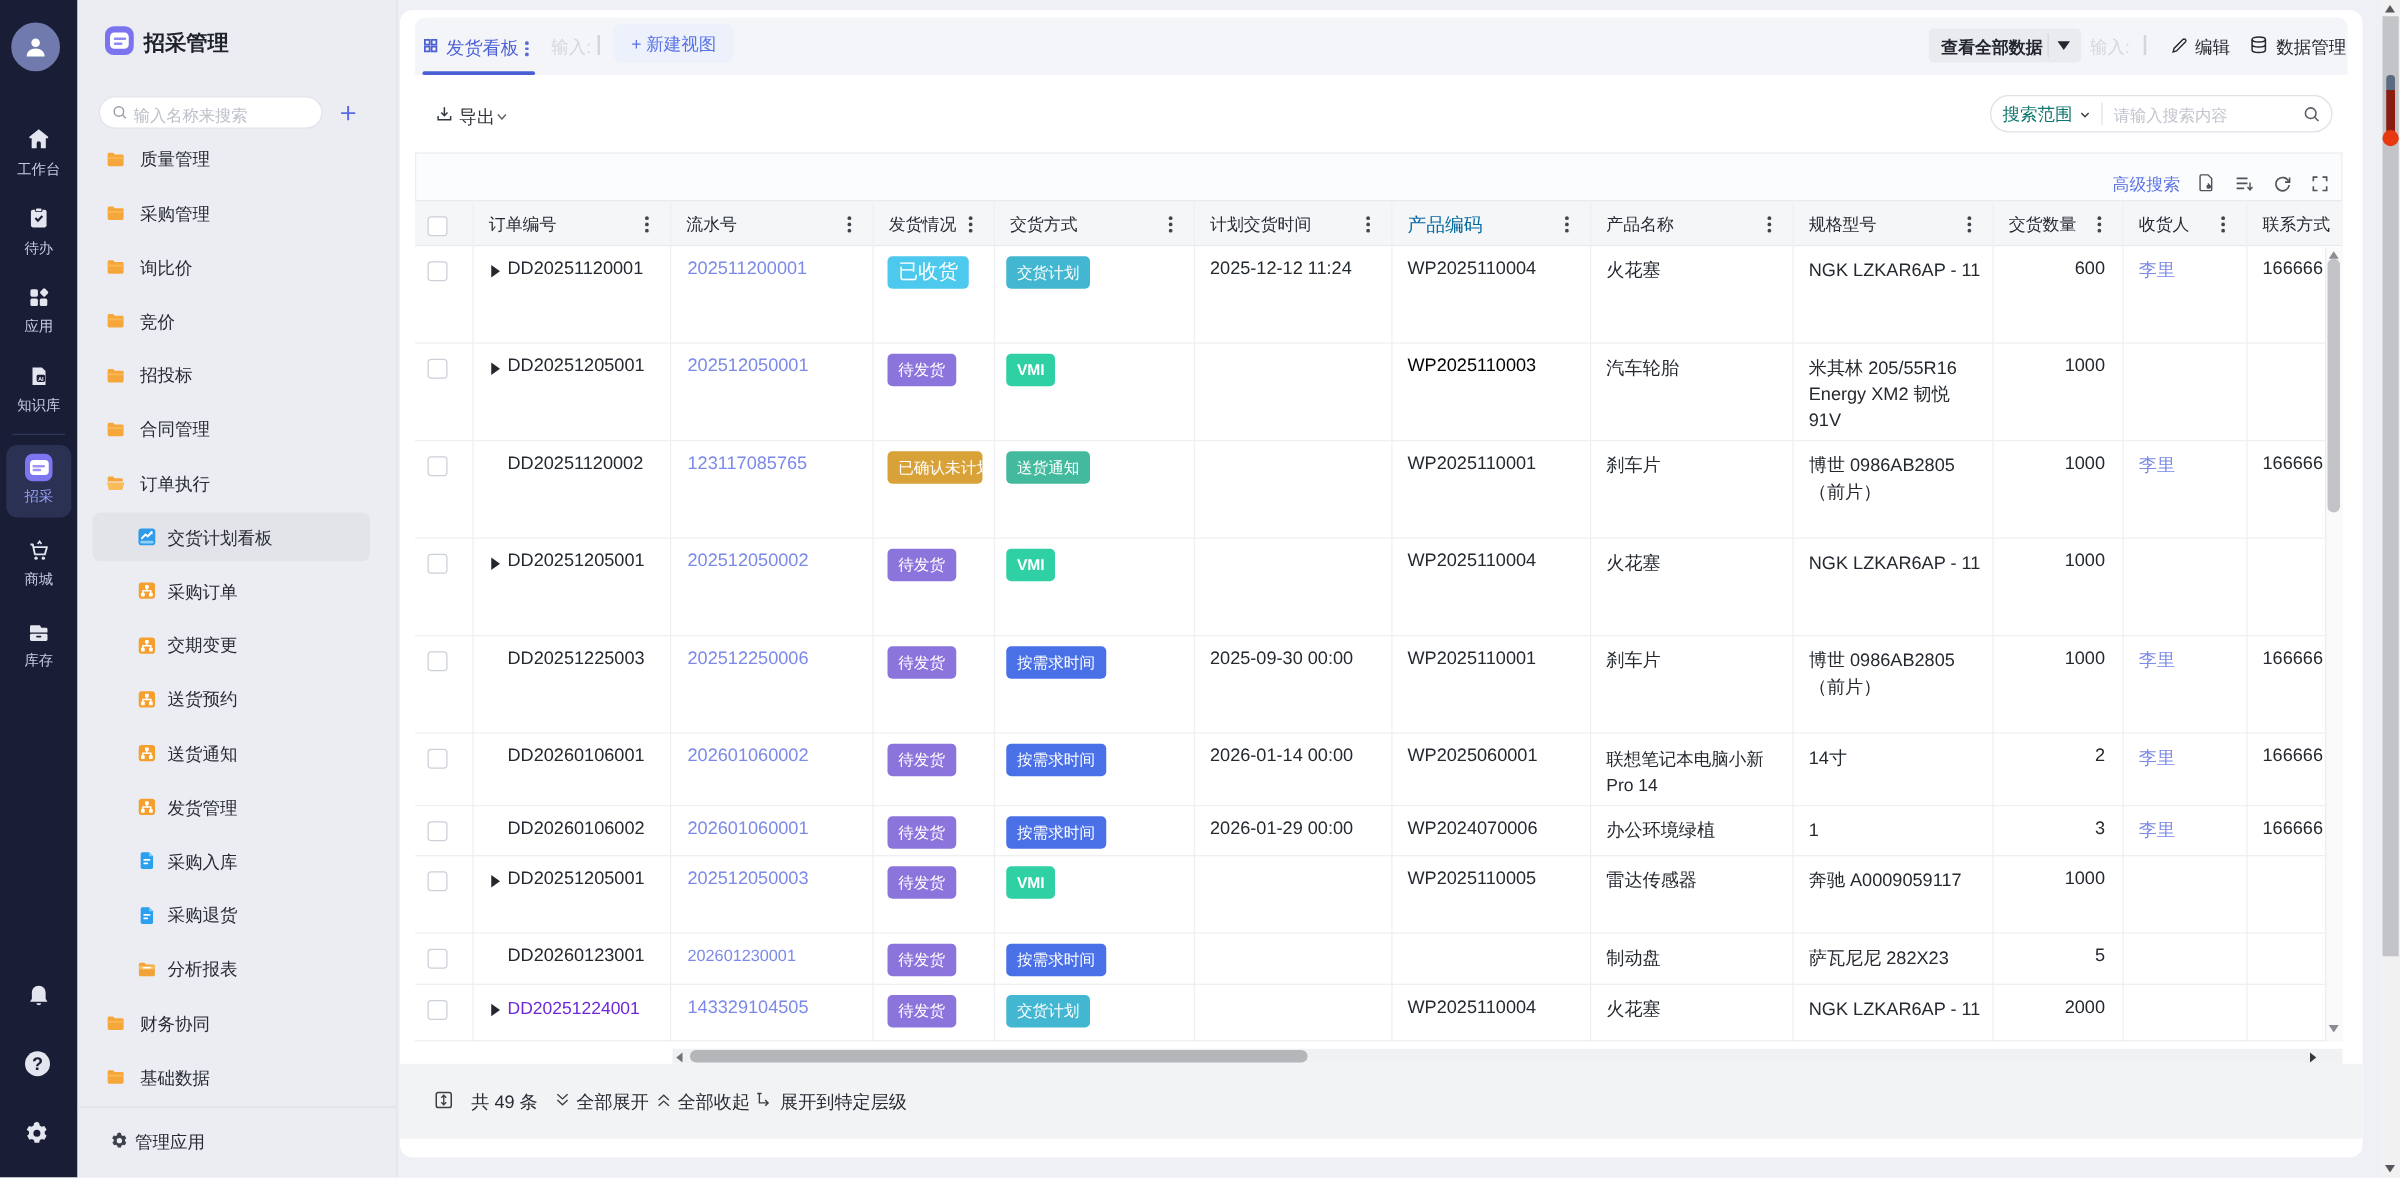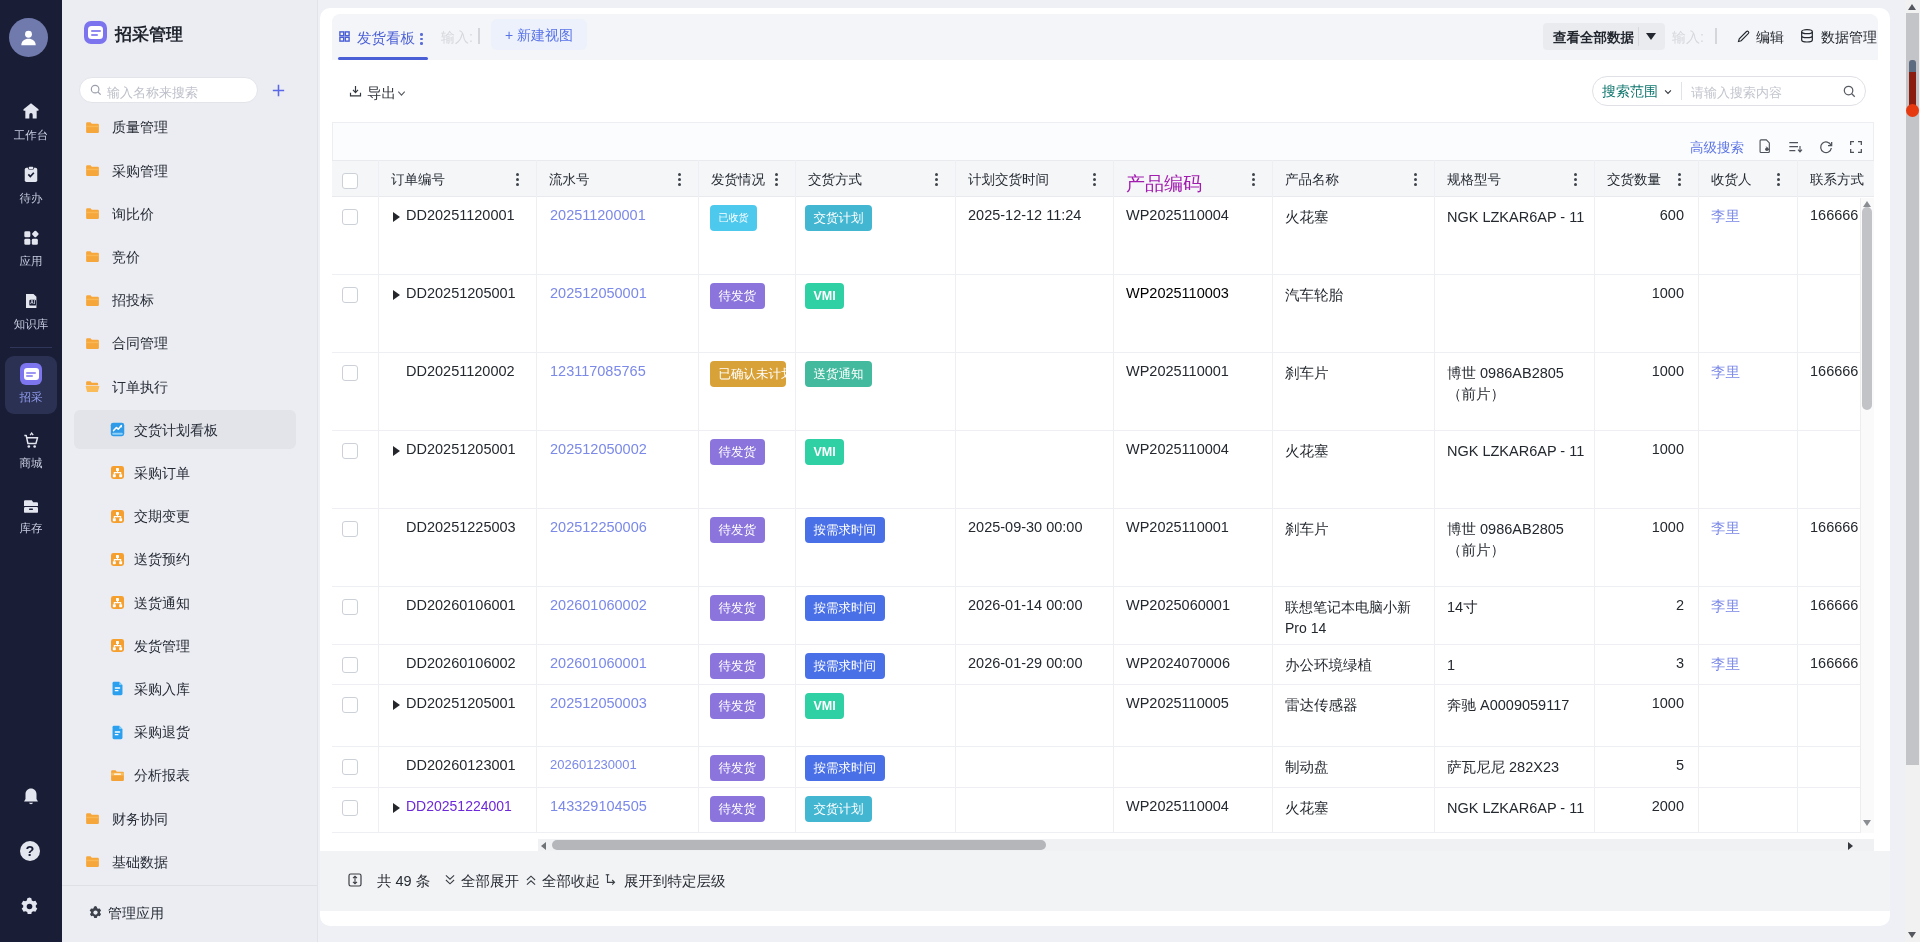--- a/index.html
+++ b/index.html
@@ -307,21 +307,21 @@
     <i></i>
     <i></i>
     <i></i>
   </div>
 <div class="abs" style="left:968px;top:171px;font-size:13.5px;color:#262b33">计划交货时间</div>
 <div class="vd abs" style="left:1093px;top:172px">
     <i></i>
     <i></i>
     <i></i>
   </div>
-<div class="abs" style="left:1126px;top:171px;font-size:19px;color:#a21caf">产品编码</div>
+<div class="abs" style="left:1126px;top:171px;font-size:15px;color:#0369a1">产品编码</div>
 <div class="vd abs" style="left:1252px;top:172px">
     <i></i>
     <i></i>
     <i></i>
   </div>
 <div class="abs" style="left:1285px;top:171px;font-size:13.5px;color:#262b33">产品名称</div>
 <div class="vd abs" style="left:1414px;top:172px">
     <i></i>
     <i></i>
     <i></i>
@@ -345,38 +345,39 @@
     <i></i>
   </div>
 <div class="abs" style="left:1810px;top:171px;font-size:13.5px;color:#262b33">联系方式</div>
 <div class="abs" style="left:342px;top:173px;width:16px;height:16px;border:1px solid #ccd0d7;border-radius:3px;background:#fff"></div>
 <div class="abs" style="left:332px;top:197px;width:1542px;height:636px;overflow:hidden;background:#fff">
 <div class="abs" style="left:0;top:77px;width:100%;height:1px;background:#edeff2"></div>
 <div class="abs" style="left:10px;top:12px;width:16px;height:16px;border:1px solid #ccd0d7;border-radius:3px;background:#fff"></div>
 <div class="abs" style="left:61px;top:15px;width:0;height:0;border-top:5px solid transparent;border-bottom:5px solid transparent;border-left:7px solid #24272c"></div>
 <div class="abs" style="left:74px;top:10px;font-size:14.5px;color:#24292f">DD20251120001</div>
 <div class="abs" style="left:218px;top:10px;font-size:14.5px;color:#7b89e8">202511200001</div>
-<div class="abs" style="left:378px;top:8px;height:26px;line-height:26px;padding:0 8.5px;border-radius:4px;background:#4ec9ee;color:#fff;font-size:10px;white-space:nowrap;overflow:hidden">已收货</div>
+<div class="abs" style="left:378px;top:8px;height:26px;line-height:26px;padding:0 8.5px;border-radius:4px;background:#4ec9ee;color:#fff;font-size:16px;white-space:nowrap;overflow:hidden">已收货</div>
 <div class="abs" style="left:473px;top:8px;height:26px;line-height:26px;padding:0 8.5px;border-radius:4px;background:#43b7d2;color:#fff;font-size:12.5px;white-space:nowrap">交货计划</div>
 <div class="abs" style="left:636px;top:10px;font-size:14.5px;color:#24292f">2025-12-12 11:24</div>
 <div class="abs" style="left:794px;top:10px;font-size:14.5px;color:#24292f">WP2025110004</div>
 <div class="abs" style="left:953px;top:10px;width:138px;font-size:14.5px;line-height:21px;color:#24292f">火花塞</div>
 <div class="abs" style="left:1115px;top:10px;width:140px;font-size:14.5px;line-height:21px;color:#24292f">NGK LZKAR6AP - 11</div>
 <div class="abs" style="left:1262px;top:10px;width:90px;text-align:right;font-size:14.5px;color:#24292f">600</div>
 <div class="abs" style="left:1379px;top:10px;font-size:14.5px;color:#7b89e8">李里</div>
 <div class="abs" style="left:1478px;top:10px;font-size:14.5px;color:#24292f">166666</div>
 <div class="abs" style="left:0;top:155px;width:100%;height:1px;background:#edeff2"></div>
 <div class="abs" style="left:10px;top:90px;width:16px;height:16px;border:1px solid #ccd0d7;border-radius:3px;background:#fff"></div>
 <div class="abs" style="left:61px;top:93px;width:0;height:0;border-top:5px solid transparent;border-bottom:5px solid transparent;border-left:7px solid #24272c"></div>
 <div class="abs" style="left:74px;top:88px;font-size:14.5px;color:#24292f">DD20251205001</div>
 <div class="abs" style="left:218px;top:88px;font-size:14.5px;color:#7b89e8">202512050001</div>
 <div class="abs" style="left:378px;top:86px;height:26px;line-height:26px;padding:0 8.5px;border-radius:4px;background:#8b74dc;color:#fff;font-size:12.5px;white-space:nowrap;overflow:hidden">待发货</div>
 <div class="abs" style="left:473px;top:86px;height:26px;line-height:26px;padding:0 8.5px;border-radius:4px;background:#2fd0a4;color:#fff;font-size:12.5px;font-weight:bold;white-space:nowrap">VMI</div>
 <div class="abs" style="left:794px;top:88px;font-size:14.5px;color:#000000">WP2025110003</div>
 <div class="abs" style="left:953px;top:88px;width:138px;font-size:14.5px;line-height:21px;color:#24292f">汽车轮胎</div>
+<div class="abs" style="left:1115px;top:88px;width:140px;font-size:14.5px;line-height:21px;color:#24292f">米其林 205/55R16 Energy XM2 韧悦 91V</div>
 <div class="abs" style="left:1262px;top:88px;width:90px;text-align:right;font-size:14.5px;color:#24292f">1000</div>
 <div class="abs" style="left:0;top:233px;width:100%;height:1px;background:#edeff2"></div>
 <div class="abs" style="left:10px;top:168px;width:16px;height:16px;border:1px solid #ccd0d7;border-radius:3px;background:#fff"></div>
 <div class="abs" style="left:74px;top:166px;font-size:14.5px;color:#24292f">DD20251120002</div>
 <div class="abs" style="left:218px;top:166px;font-size:14.5px;color:#7b89e8">123117085765</div>
 <div class="abs" style="left:378px;top:164px;width:76px;height:26px;line-height:26px;padding:0 0 0 8.5px;border-radius:4px;background:#d9a238;color:#fff;font-size:12.5px;white-space:nowrap;overflow:hidden">已确认未计划</div>
 <div class="abs" style="left:473px;top:164px;height:26px;line-height:26px;padding:0 8.5px;border-radius:4px;background:#43ba9e;color:#fff;font-size:12.5px;white-space:nowrap">送货通知</div>
 <div class="abs" style="left:794px;top:166px;font-size:14.5px;color:#24292f">WP2025110001</div>
 <div class="abs" style="left:953px;top:166px;width:138px;font-size:14.5px;line-height:21px;color:#24292f">刹车片</div>
 <div class="abs" style="left:1115px;top:166px;width:140px;font-size:14.5px;line-height:21px;color:#24292f">博世 0986AB2805（前片）</div>

